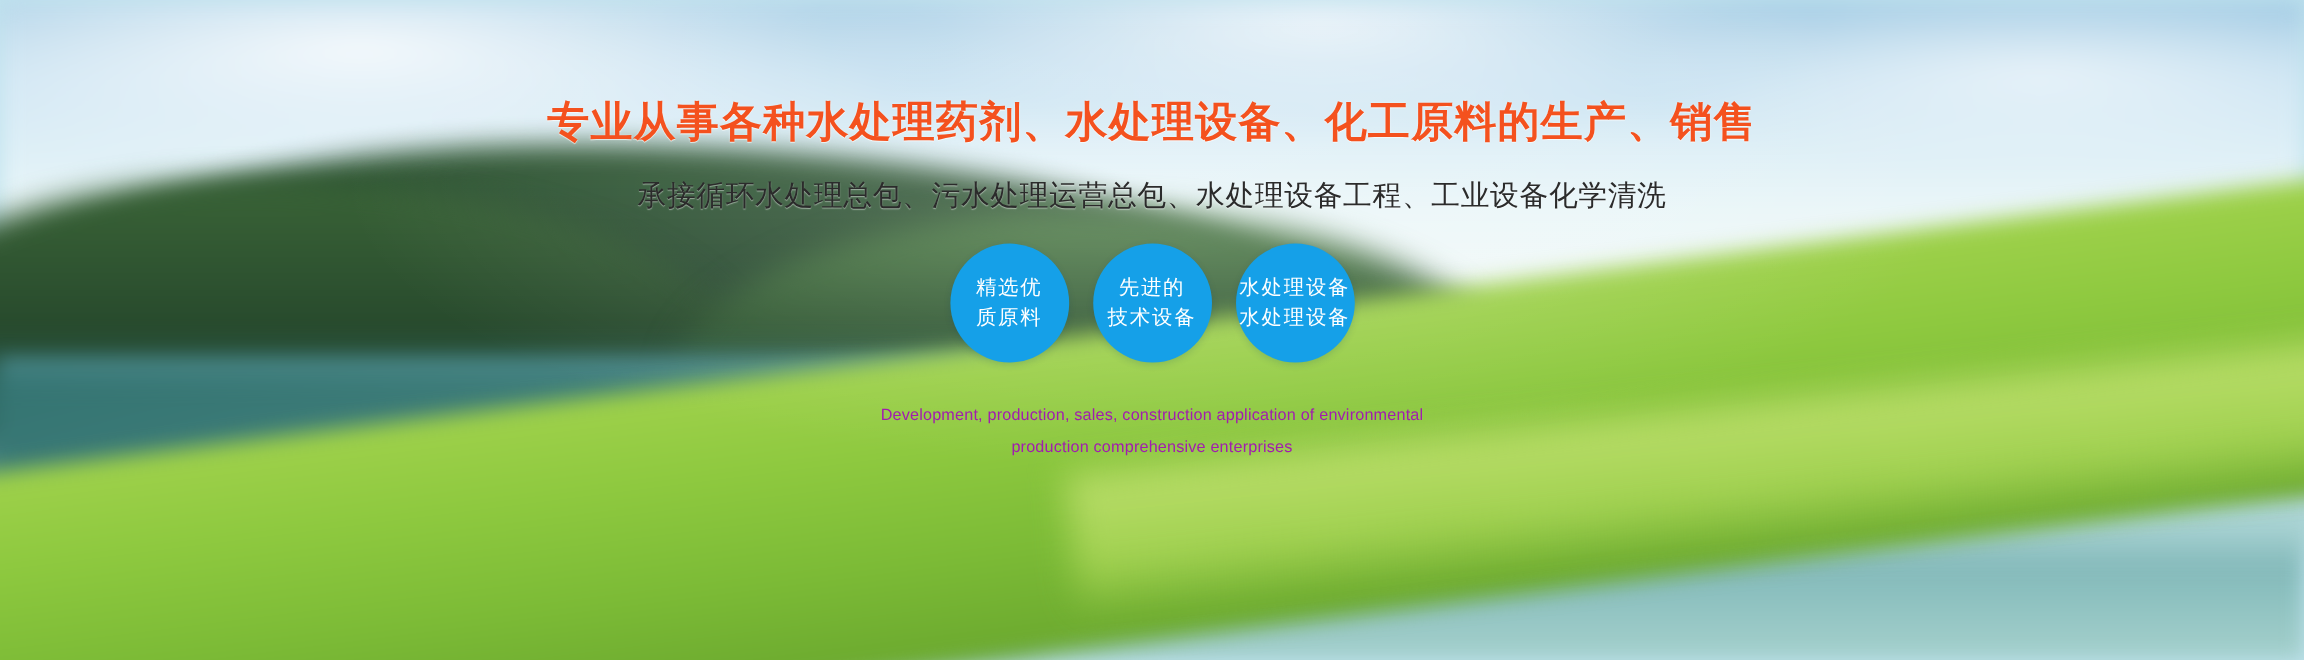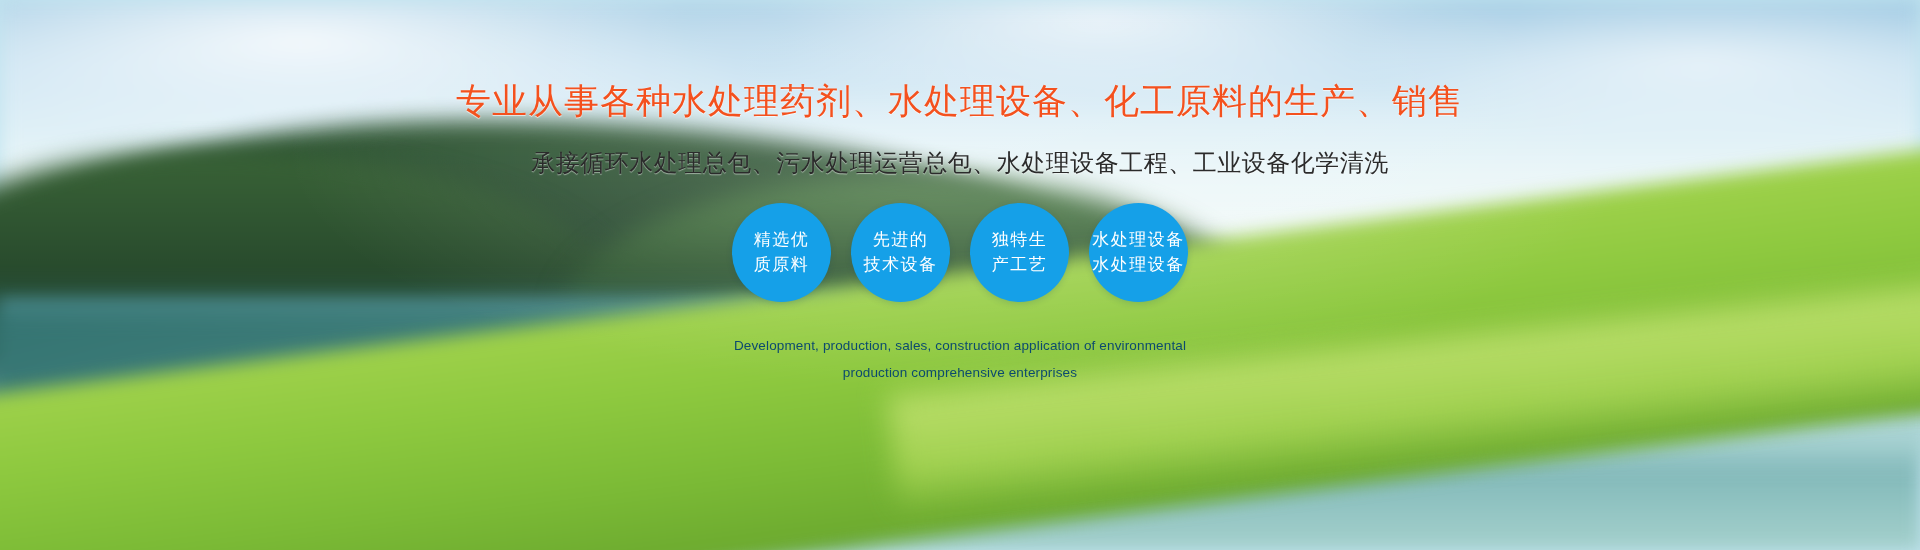--- a/index.html
+++ b/index.html
@@ -162,21 +162,21 @@
 
   
   .content {
     position:absolute; inset:0;
     display:flex; flex-direction:column; align-items:center;
   }
 
   .headline {
     margin-top:78px;
     font-size:35px;
-    font-weight:normal;
+    font-weight:bold;
     letter-spacing:1px;
     color:#f4511e;
     text-shadow:0 1px 0 rgba(255,255,255,.55), 0 0 2px rgba(255,255,255,.5);
     white-space:nowrap;
   }
 
   .subhead {
     margin-top:22px;
     font-size:24px;
     color:#2b2b2b;
@@ -202,21 +202,21 @@
     line-height:1.42;
     letter-spacing:1.5px;
     box-shadow:0 2px 6px rgba(0,60,100,.16);
   }
   .circle .ln { display:block; white-space:nowrap; }
 
   .eng {
     margin-top:30px;
     text-align:center;
     font-size:13.5px;
-    color:#0c4a6e;
+    color:#a21caf;
     line-height:2.0;
     letter-spacing:.15px;
   }
   .eng .ln { display:block; white-space:nowrap; }
 </style>
 </head>
 <body>
 
 <div class="banner">
 
@@ -254,24 +254,20 @@
       <div class="circle">
         <span class="ln">精选优</span>
         <span class="ln">质原料</span>
       </div>
 
       <div class="circle">
         <span class="ln">先进的</span>
         <span class="ln">技术设备</span>
       </div>
 
-      <div class="circle">
-        <span class="ln">独特生</span>
-        <span class="ln">产工艺</span>
-      </div>
 
       <div class="circle">
         <span class="ln">水处理设备</span>
         <span class="ln">水处理设备</span>
       </div>
 
     </div>
 
     <div class="eng">
       <span class="ln">Development, production, sales, construction application of environmental</span>

